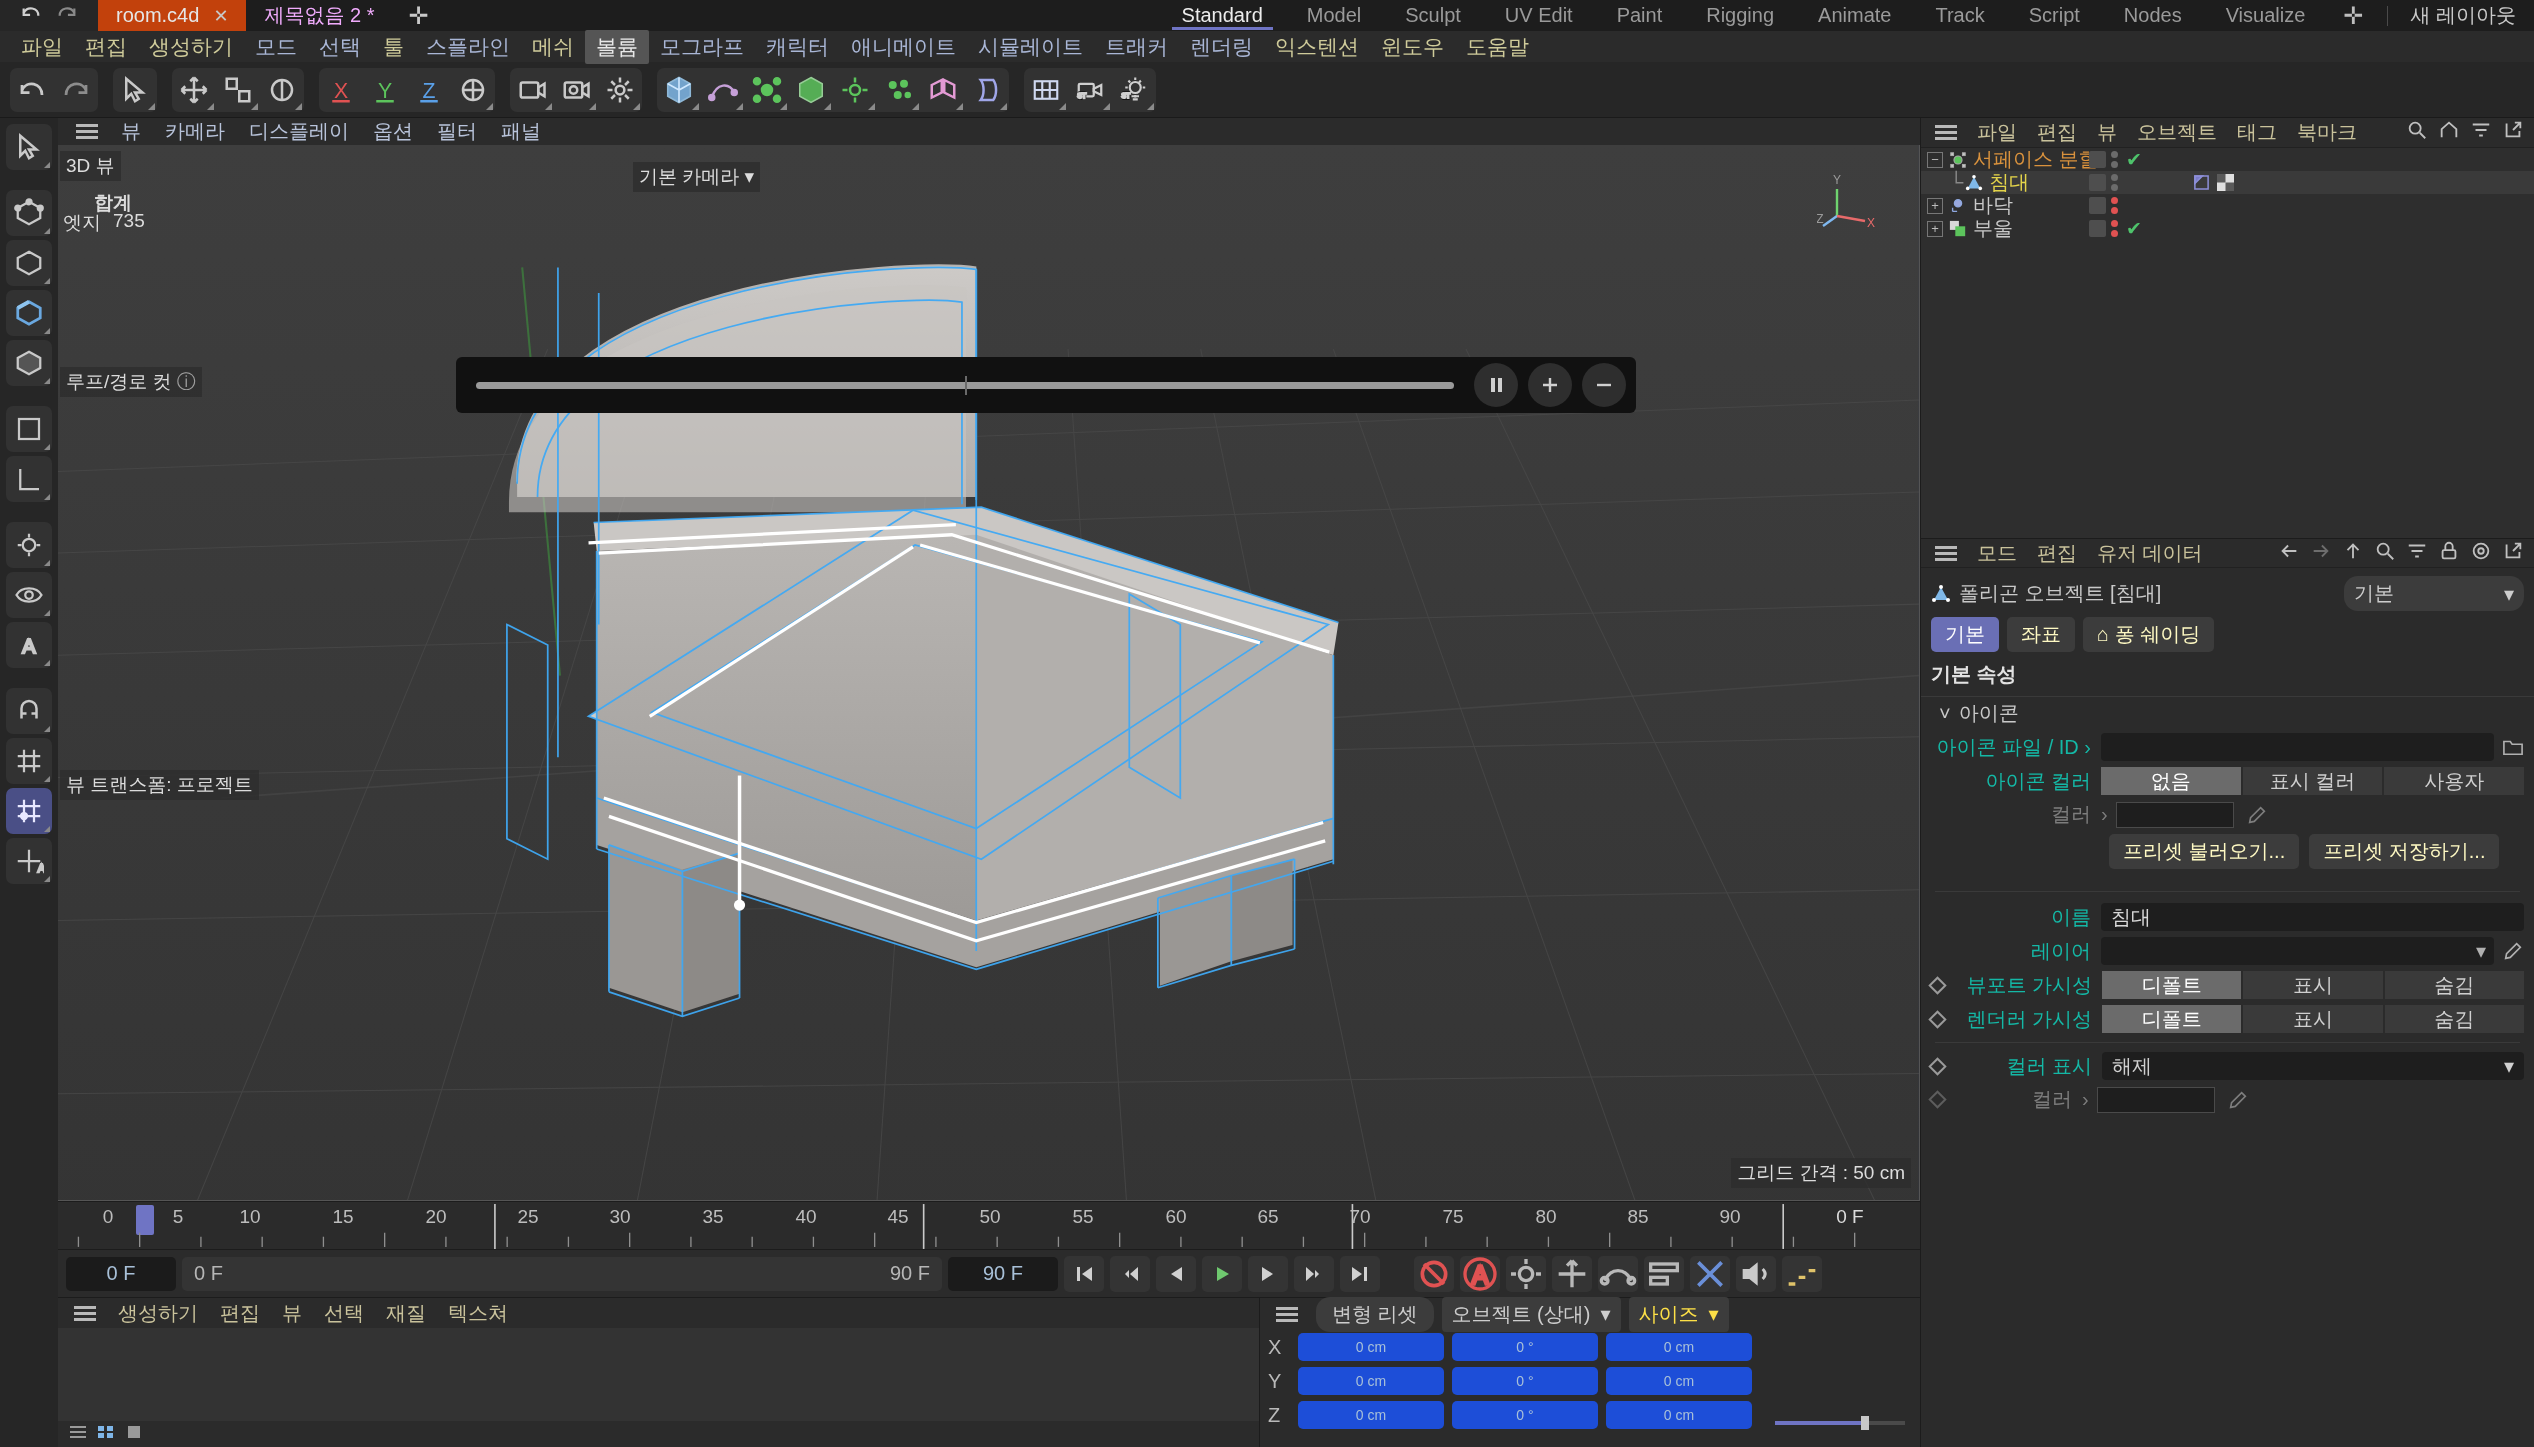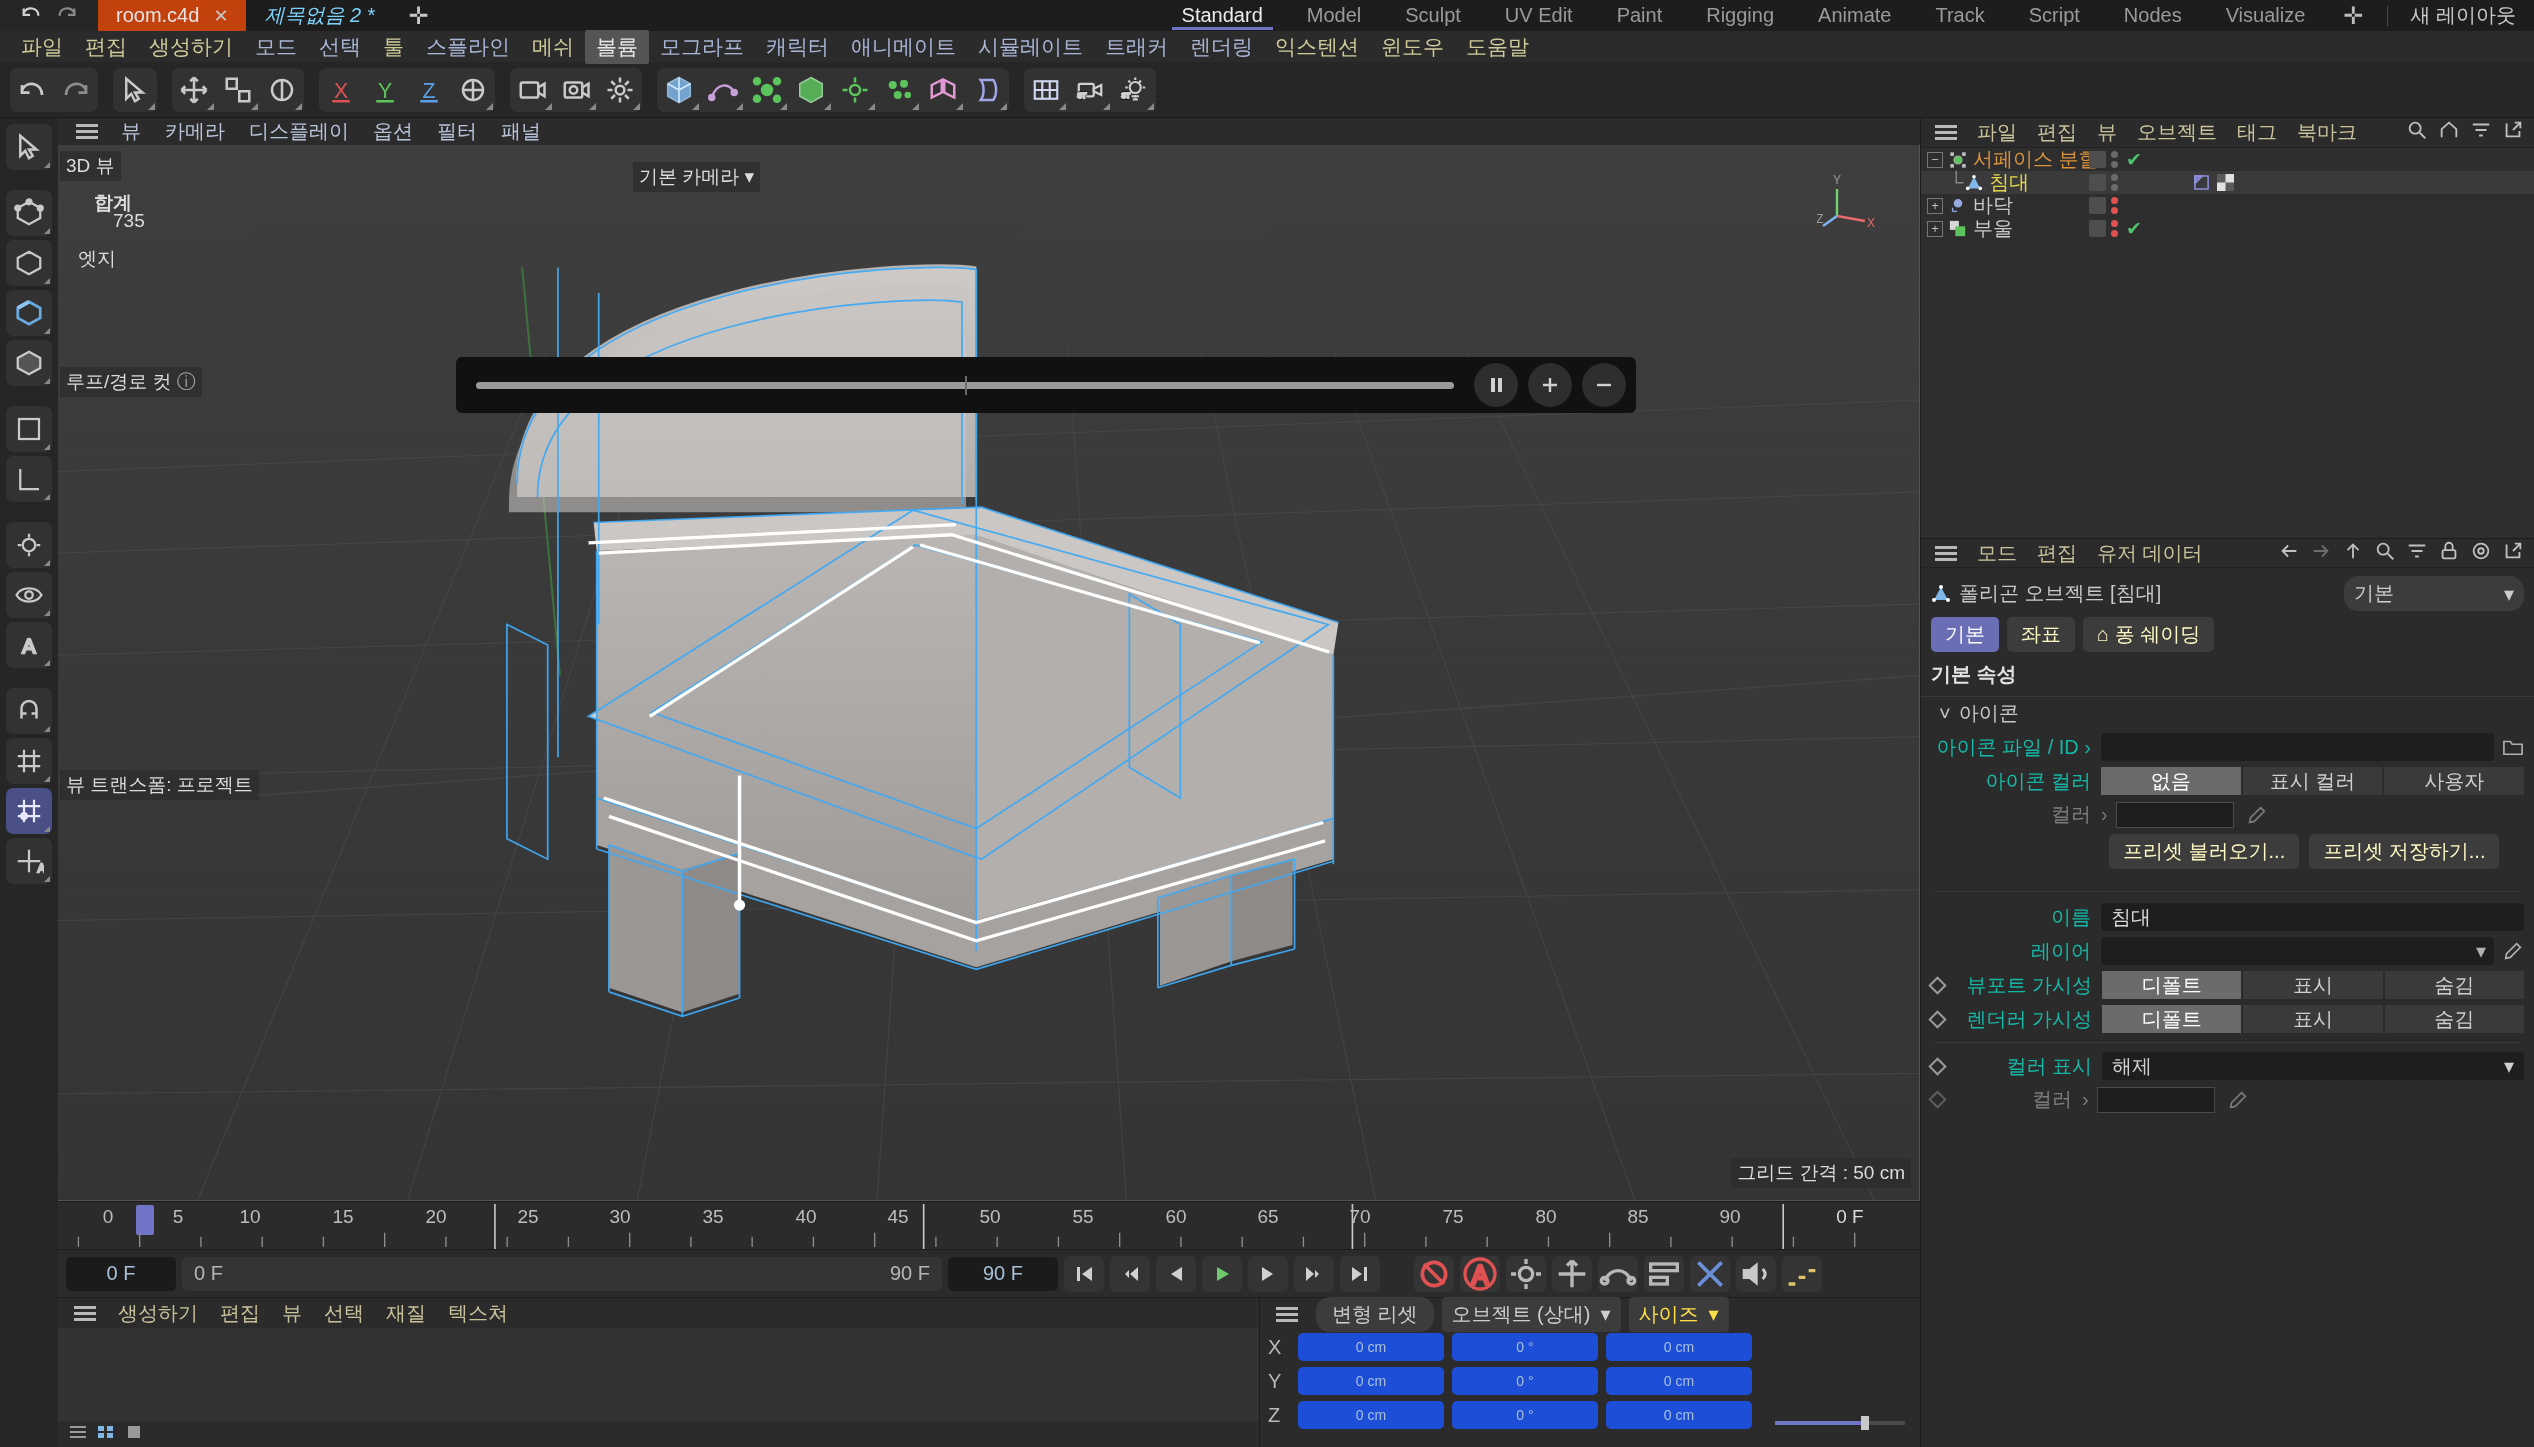--- a/index.html
+++ b/index.html
@@ -9,21 +9,21 @@
     font-family:"Liberation Sans", sans-serif;
     color:#c9c9c9; font-size:21px; position:relative;
   }
 
   
   #tabbar { height:31px; background:#1d1d1d; display:flex; align-items:stretch; }
   .undoredo { display:flex; align-items:center; gap:14px; padding:0 20px; background:#262626; }
   .undoredo svg { width:22px; height:22px; }
   .doctab { display:flex; align-items:center; gap:14px; padding:0 18px; font-size:20px; }
   .doctab.active { background:#c2410c; color:#e6e6e6; }
-  .doctab.inactive { color:#7dd3fc;font-style:italic; }
+  .doctab.inactive { color:#f0abfc; }
   .doctab .x { color:#c8c8c8; font-size:18px; }
   .plus-tab { padding:0 16px; display:flex; align-items:center; color:#c8c8c8; font-size:24px; }
   .layouts { margin-left:auto; display:flex; align-items:center; gap:0; padding-right:4px; }
   .layout-item { padding:0 22px; height:31px; display:flex; align-items:center;
       color:#9a9a9a; font-size:20px; position:relative; }
   .layout-item.sel { color:#ececec; }
   .layout-item.sel::after { content:""; position:absolute; left:12px; right:12px; bottom:1px;
       height:3px; background:#6f74c4; }
   .layout-plus { padding:0 16px; color:#bdbdbd; font-size:24px; }
   .vsep { width:1px; height:20px; background:#4a4a4a; margin:0 8px; }
@@ -612,21 +612,21 @@
           <path d="M845 392 L1178 488"></path>
         </g>
 
         <path d="M668 618 L668 740" stroke="#ffffff" stroke-width="3.4"></path>
         <circle cx="668" cy="745" r="5.5" fill="#ffffff"></circle>
 
       </svg>
 
       <div class="vplabel" style="left:2px; top:6px;">3D 뷰</div>
       <div class="stat" style="left:36px; top:45px; font-weight:bold;">합계</div>
-      <div class="stat" style="left:20px; top:65px;margin-top:36px;">엣지</div>
+      <div class="stat" style="left:5px; top:65px;">엣지</div>
       <div class="stat" style="left:55px; top:65px;">735</div>
       <div class="vplabel" style="left:2px; top:222px;">
         <span>루프/경로 컷</span>
         <span style="opacity:.65">ⓘ</span>
       </div>
       <div class="vplabel" style="left:575px; top:17px;">
         <span>기본 카메라</span>
         <span>▾</span>
       </div>
       <div class="vplabel" style="left:2px; top:625px;">뷰 트랜스폼: 프로젝트</div>

